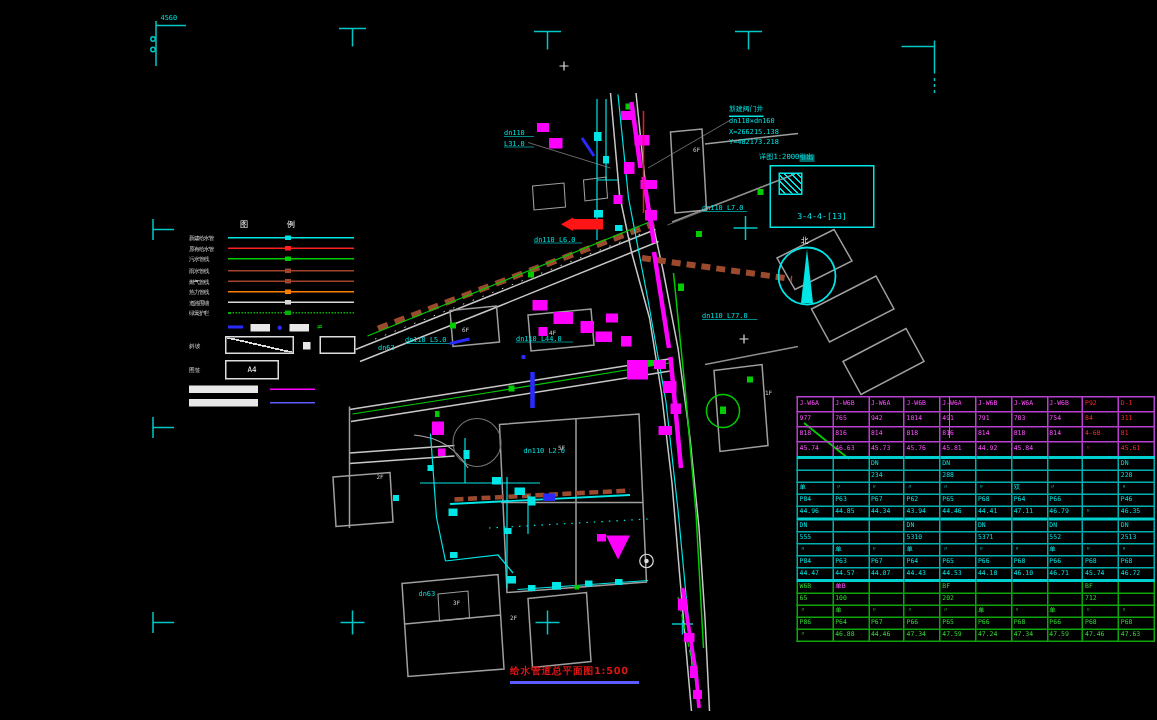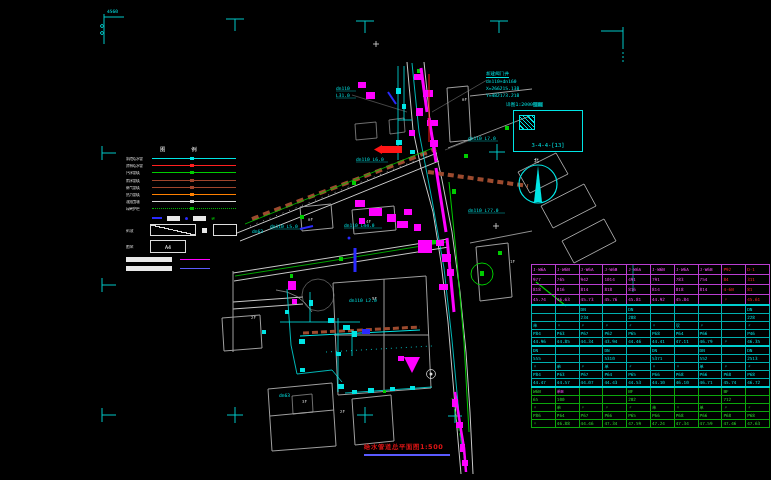--- a/index.html
+++ b/index.html
@@ -53,21 +53,21 @@
   table.dt{width:239px;height:153px;border-collapse:collapse;table-layout:fixed;border:1px solid #00cfcf;}
   table.dt td{font-family:"DejaVu Sans Mono",monospace;font-size:4.3px;line-height:5px;color:#ccc;
      padding:0 1px;white-space:nowrap;overflow:hidden;height:7px;}
   tbody.sA td{color:#ff4dff;border:1px solid #b93fd1;height:9px;}
   tbody.sB td,tbody.sC td{color:#00e0e0;border:1px solid #00b0b0;}
   tbody.sD td{color:#2fd52f;border:1px solid #0ca60c;}
   tbody.sB tr:first-child td,tbody.sC tr:first-child td,tbody.sD tr:first-child td{border-top:2px solid #00cfcf;}
   td.c-r{color:#ff2525 !important;}
   td.c-m{color:#ff4dff !important;}
   
-  .title-block{position:absolute;left:364px;top:443px;}
+  .title-block{position:absolute;left:340px;top:443px;}
   .title-text{color:#e01515;font-size:6.5px;font-weight:bold;letter-spacing:0.5px;white-space:nowrap;}
   .title-underline{width:86px;height:1.5px;background:#5b5bff;margin-top:2px;}
 </style>
 </head>
 <body>
 
 <div class="stage">
 
   <svg width="771" height="480" viewBox="0 0 771 480" style="position:absolute;left:0;top:0;">
 

